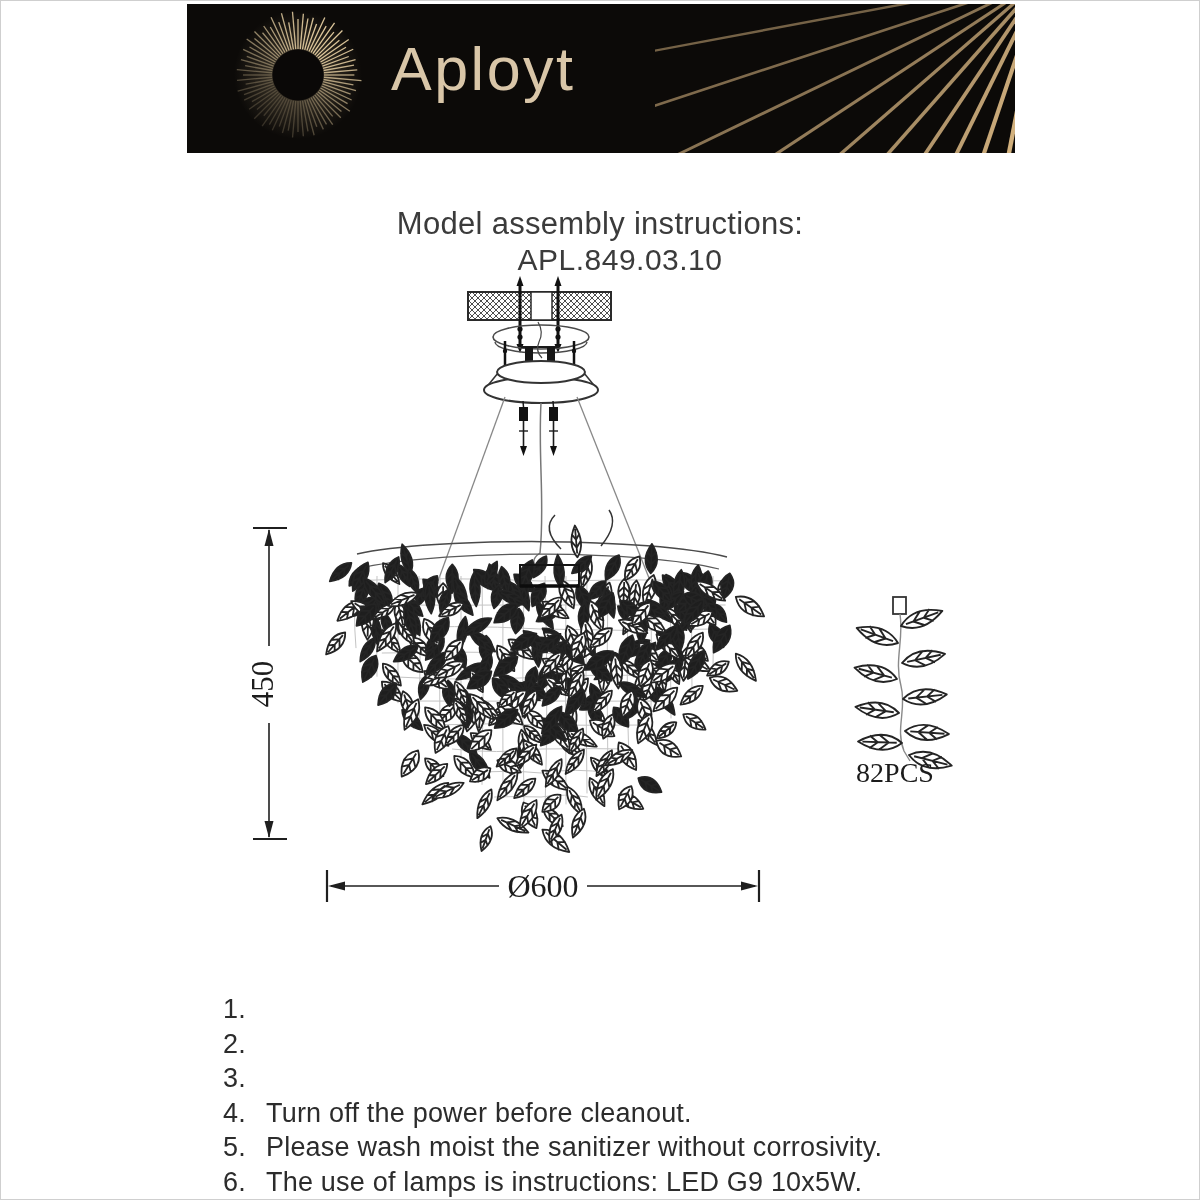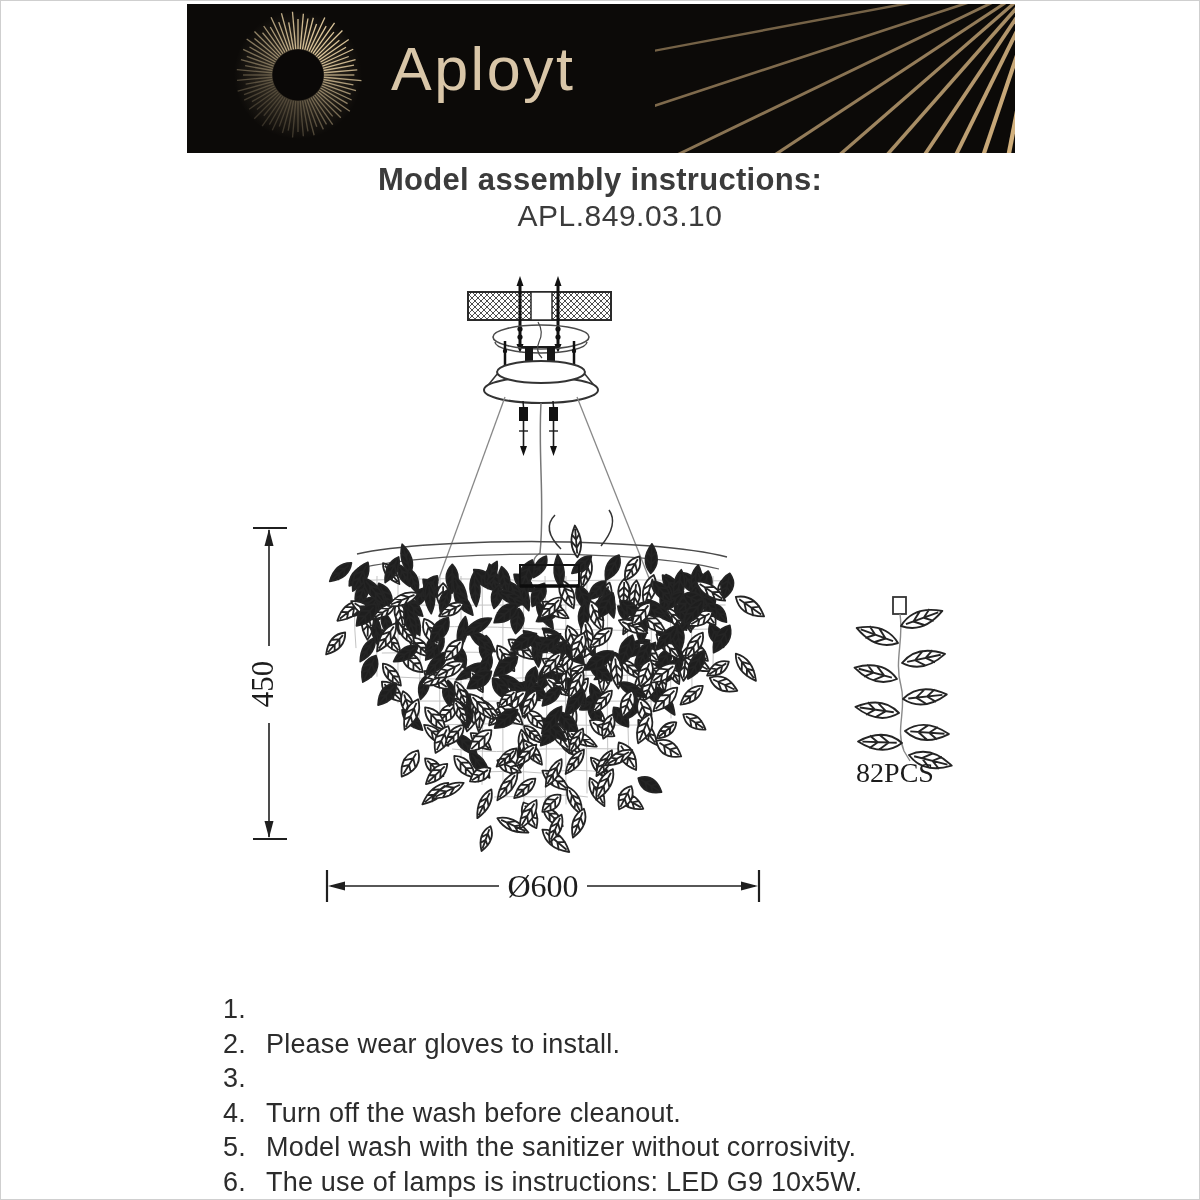--- a/index.html
+++ b/index.html
@@ -15,21 +15,21 @@
   }
   .logo-svg{position:absolute;left:36px;top:-2px;width:150px;height:150px;}
   .wordmark{
     position:absolute;left:178px;top:30px;
     font-size:61px;font-weight:400;letter-spacing:2.5px;
     color:#d9c6a8;font-family:"Liberation Sans",sans-serif;margin-left:26px;
   }
   .rays-svg{position:absolute;right:0;top:0;width:360px;height:149px;}
   
   .title-block{position:absolute;left:0;top:161px;width:100%;text-align:center;color:#3b3b3b;}
-  .title-line{font-size:31px;font-weight:700;line-height:36px;letter-spacing:0.3px;}
+  .title-line{font-size:31px;font-weight:400;line-height:36px;letter-spacing:0.3px;margin-top:44px;}
   .model-line{font-size:30px;font-weight:500;line-height:35px;letter-spacing:0.5px;padding-left:40px;}
   
   .diagram-svg{position:absolute;left:0;top:0;width:1200px;height:1200px;}
   
   .instructions{position:absolute;left:222px;top:991px;color:#2c2c2c;}
   .instr-row{display:flex;line-height:34.6px;font-size:27px;letter-spacing:0.2px;}
   .instr-num{width:34px;flex:0 0 34px;}
   .instr-text{margin-left:9px;white-space:nowrap;}
 </style>
 </head>
@@ -617,31 +617,30 @@
       <text x="64" y="201" text-anchor="middle" font-family="Liberation Serif, serif" font-size="28" fill="#1c1c1c">82PCS</text>
     </g>
   </svg>
 
   <div class="instructions">
     <div class="instr-row">
       <span class="instr-num">1.</span>
     </div>
     <div class="instr-row">
       <span class="instr-num">2.</span>
-      <span class="instr-text">Please wear gloves to install.</span>
     </div>
     <div class="instr-row">
       <span class="instr-num">3.</span>
     </div>
     <div class="instr-row">
       <span class="instr-num">4.</span>
-      <span class="instr-text">Turn off the wash before cleanout.</span>
+      <span class="instr-text">Turn off the power before cleanout.</span>
     </div>
     <div class="instr-row">
       <span class="instr-num">5.</span>
-      <span class="instr-text">Model wash with the sanitizer without corrosivity.</span>
+      <span class="instr-text">Please wash moist the sanitizer without corrosivity.</span>
     </div>
     <div class="instr-row">
       <span class="instr-num">6.</span>
       <span class="instr-text">The use of lamps is instructions: LED G9 10x5W.</span>
     </div>
   </div>
 </div>
 
 </body></html>

